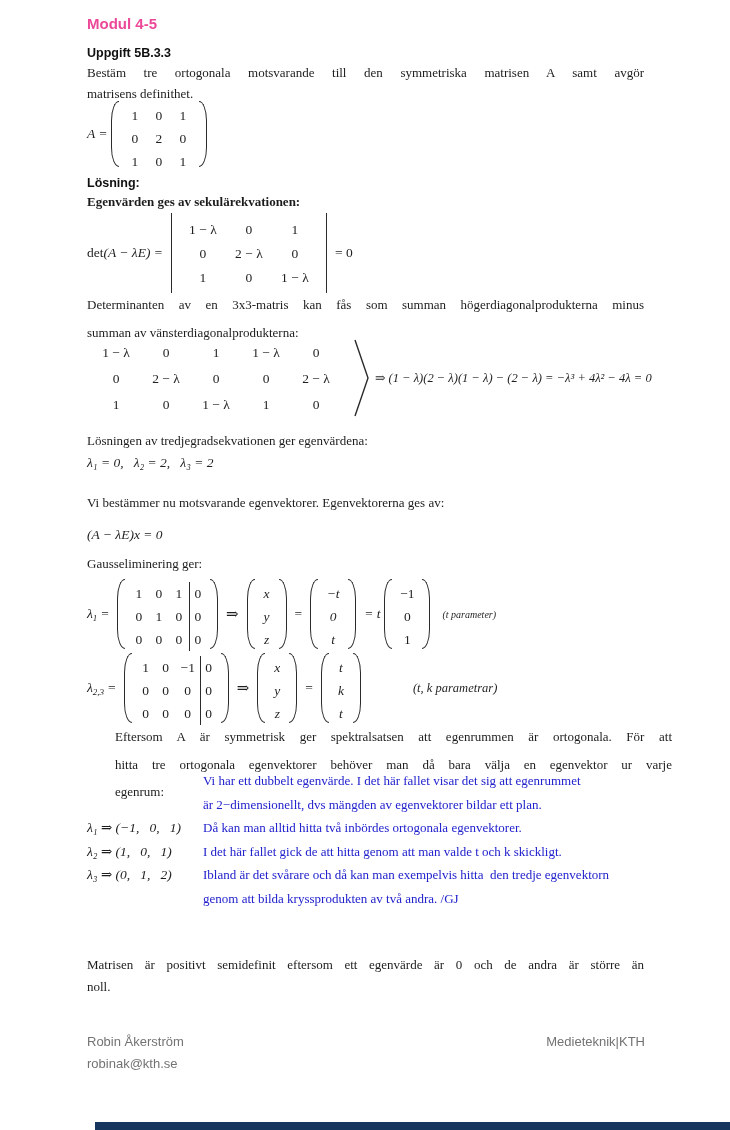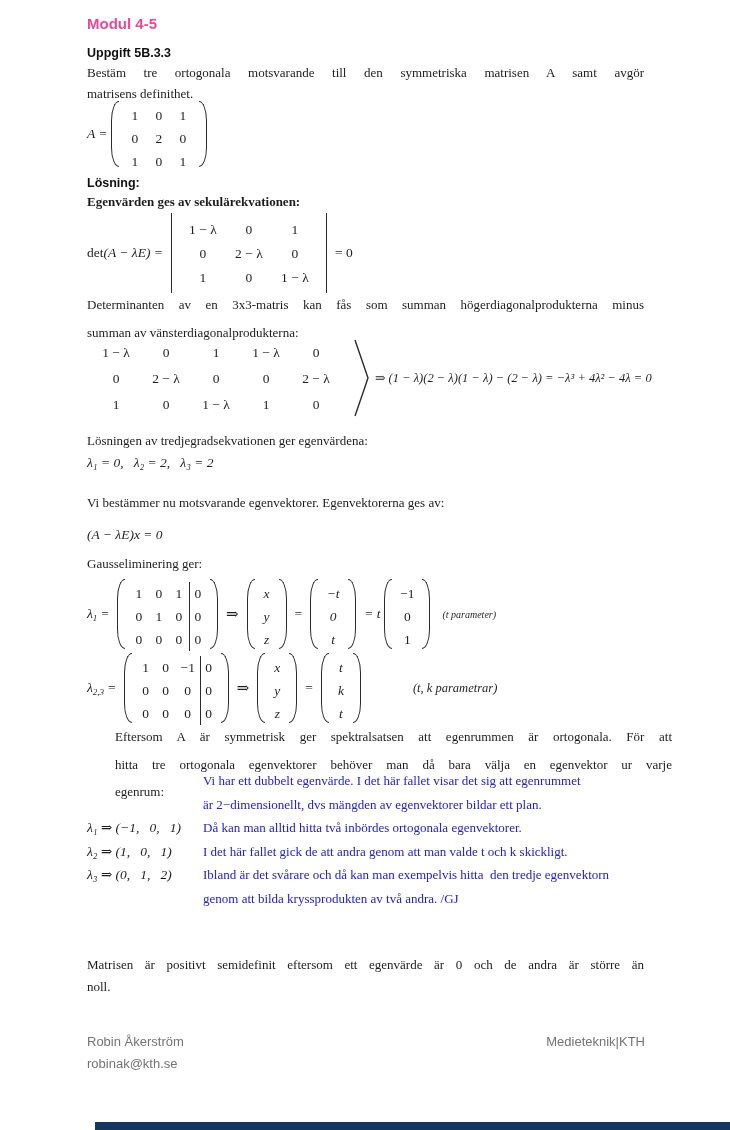--- a/index.html
+++ b/index.html
@@ -258,21 +258,21 @@
   <div class="abs body-txt" style="left:87px; top:723px; width:557px; line-height:27.5px;margin-left:28px;">
     <span class="jline">Eftersom A är symmetrisk ger spektralsatsen att egenrummen är ortogonala. För att</span>
     <span class="jline">hitta tre ortogonala egenvektorer behöver man då bara välja en egenvektor ur varje</span>
     <span class="lline">egenrum:</span>
   </div>
 
   <div class="abs" style="left:203px; top:769px;">
     <div class="blue-line">Vi har ett dubbelt egenvärde. I det här fallet visar det sig att egenrummet</div>
     <div class="blue-line">är 2−dimensionellt, dvs mängden av egenvektorer bildar ett plan.</div>
     <div class="blue-line">Då kan man alltid hitta två inbördes ortogonala egenvektorer.</div>
-    <div class="blue-line">I det här fallet gick de att andra genom att man valde t och k skickligt.</div>
+    <div class="blue-line">I det här fallet gick de att hitta genom att man valde t och k skickligt.</div>
     <div class="blue-line">Ibland är det svårare och då kan man exempelvis hitta  den tredje egenvektorn</div>
     <div class="blue-line">genom att bilda kryssprodukten av två andra. /GJ</div>
   </div>
 
   <div class="abs" style="left:87px; top:816px;">
     <div class="lam-line">λ₁ ⇒ (−1,   0,   1)</div>
     <div class="lam-line">λ₂ ⇒ (1,   0,   1)</div>
     <div class="lam-line">λ₃ ⇒ (0,   1,   2)</div>
   </div>
 

